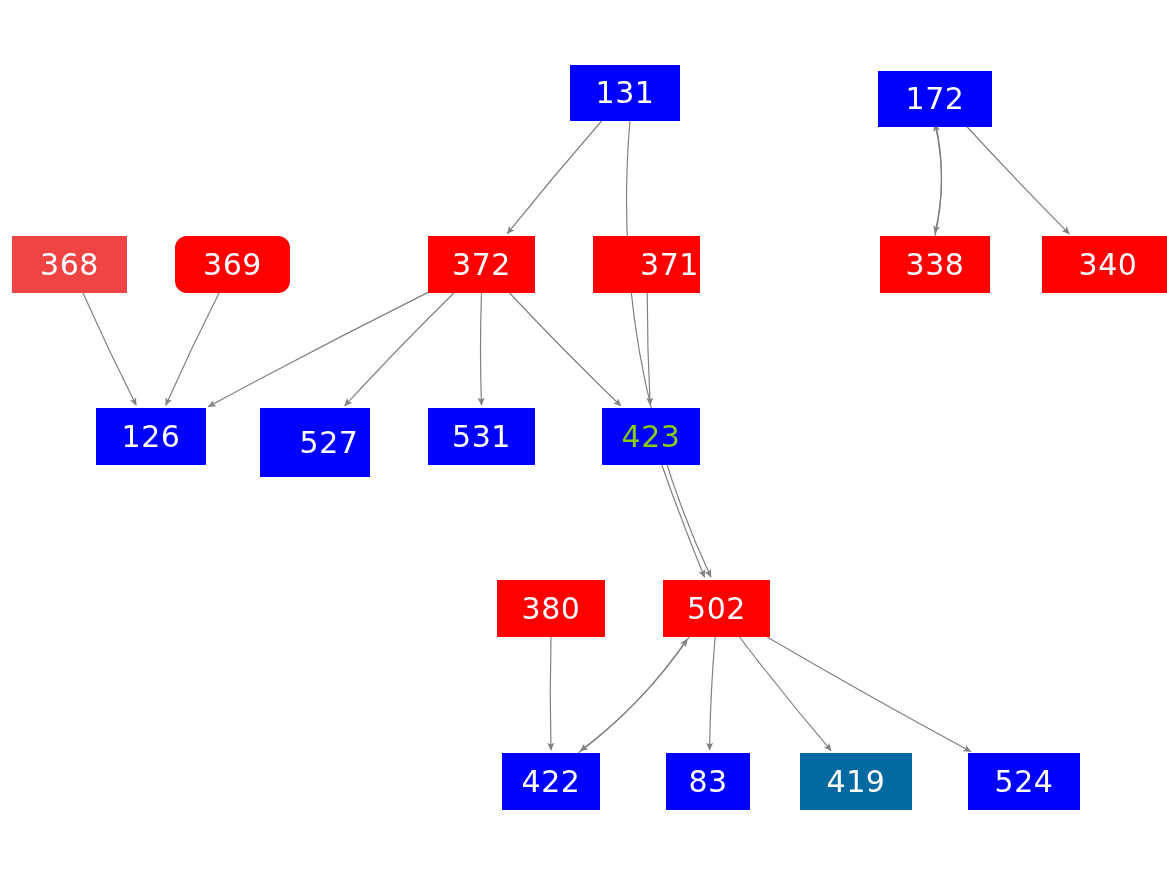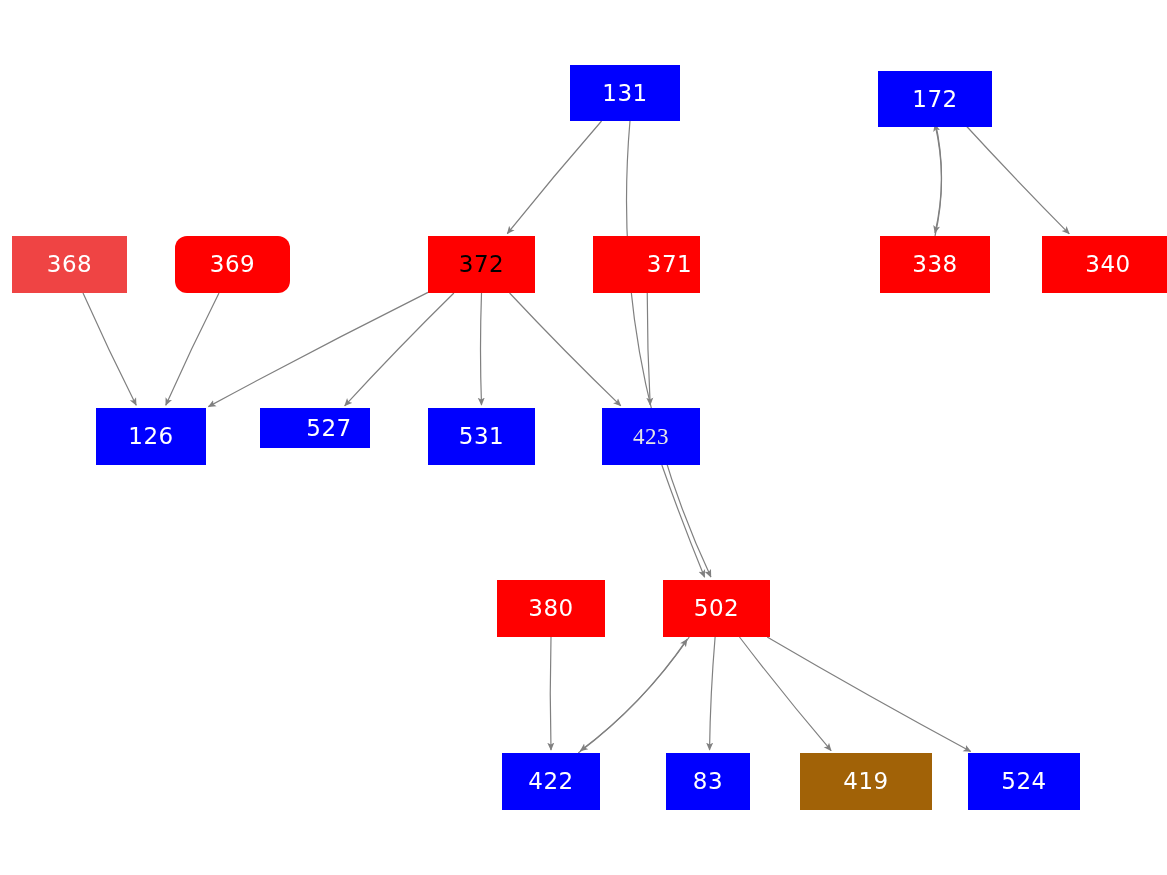--- a/index.html
+++ b/index.html
@@ -23,21 +23,21 @@
     height: 875px;
     pointer-events: none;
   }
   .graph-node {
     position: absolute;
     display: flex;
     align-items: center;
     justify-content: center;
     box-sizing: border-box;
     color: #ffffff;
-    font-size: 23px;
+    font-size: 30px;
     line-height: 1;
     letter-spacing: 0.5px;
     user-select: none;
   }
   .node-label {
     pointer-events: none;
   }
 </style>
 </head>
 <body>
@@ -76,55 +76,55 @@
       <div class="graph-node" style="left: 878px; top: 71px; width: 114px; height: 56px; background: rgb(0, 0, 255);">
         <span class="node-label" style="color: rgb(255, 255, 255);">172</span>
       </div>
       <div class="graph-node" style="left: 12px; top: 236px; width: 115px; height: 57px; background: #ef4444;">
         <span class="node-label" style="color: rgb(255, 255, 255);">368</span>
       </div>
       <div class="graph-node" style="left: 175px; top: 236px; width: 115px; height: 57px; background: rgb(255, 0, 0); border-radius: 12px;">
         <span class="node-label" style="color: rgb(255, 255, 255);">369</span>
       </div>
       <div class="graph-node" style="left: 428px; top: 236px; width: 107px; height: 57px; background: rgb(255, 0, 0);">
-        <span class="node-label" style="color: #000000;">372</span>
+        <span class="node-label" style="color: #ffffff;">372</span>
       </div>
       <div class="graph-node" style="left: 593px; top: 236px; width: 107px; height: 57px; background: rgb(255, 0, 0); padding-left: 46px;">
         <span class="node-label" style="color: rgb(255, 255, 255);">371</span>
       </div>
       <div class="graph-node" style="left: 880px; top: 236px; width: 110px; height: 57px; background: rgb(255, 0, 0);">
         <span class="node-label" style="color: rgb(255, 255, 255);">338</span>
       </div>
       <div class="graph-node" style="left: 1042px; top: 236px; width: 132px; height: 57px; background: rgb(255, 0, 0);">
         <span class="node-label" style="color: rgb(255, 255, 255);">340</span>
       </div>
       <div class="graph-node" style="left: 96px; top: 408px; width: 110px; height: 57px; background: rgb(0, 0, 255);">
         <span class="node-label" style="color: rgb(255, 255, 255);">126</span>
       </div>
-      <div class="graph-node" style="left: 260px; top: 408px; width: 110px; height: 40px; background: rgb(0, 0, 255); padding-left: 28px;">
+      <div class="graph-node" style="left: 260px; top: 408px; width: 110px; height: 69px; background: rgb(0, 0, 255); padding-left: 28px;">
         <span class="node-label" style="color: rgb(255, 255, 255);">527</span>
       </div>
       <div class="graph-node" style="left: 428px; top: 408px; width: 107px; height: 57px; background: rgb(0, 0, 255);">
         <span class="node-label" style="color: rgb(255, 255, 255);">531</span>
       </div>
       <div class="graph-node" style="left: 602px; top: 408px; width: 98px; height: 57px; background: rgb(0, 0, 255);">
-        <span class="node-label" style="color: #e5e5e5; font-family: Liberation Serif, serif;">423</span>
+        <span class="node-label" style="color: #84cc16;">423</span>
       </div>
       <div class="graph-node" style="left: 497px; top: 580px; width: 108px; height: 57px; background: rgb(255, 0, 0);">
         <span class="node-label" style="color: rgb(255, 255, 255);">380</span>
       </div>
       <div class="graph-node" style="left: 663px; top: 580px; width: 107px; height: 57px; background: rgb(255, 0, 0);">
         <span class="node-label" style="color: rgb(255, 255, 255);">502</span>
       </div>
       <div class="graph-node" style="left: 502px; top: 753px; width: 98px; height: 57px; background: rgb(0, 0, 255);">
         <span class="node-label" style="color: rgb(255, 255, 255);">422</span>
       </div>
       <div class="graph-node" style="left: 666px; top: 753px; width: 84px; height: 57px; background: rgb(0, 0, 255);">
         <span class="node-label" style="color: rgb(255, 255, 255);">83</span>
       </div>
-      <div class="graph-node" style="left: 800px; top: 753px; width: 132px; height: 57px; background: #a16207;">
+      <div class="graph-node" style="left: 800px; top: 753px; width: 112px; height: 57px; background: #0369a1;">
         <span class="node-label" style="color: rgb(255, 255, 255);">419</span>
       </div>
       <div class="graph-node" style="left: 968px; top: 753px; width: 112px; height: 57px; background: rgb(0, 0, 255);">
         <span class="node-label" style="color: rgb(255, 255, 255);">524</span>
       </div>
     </div>
 </div>
 
 </body></html>

